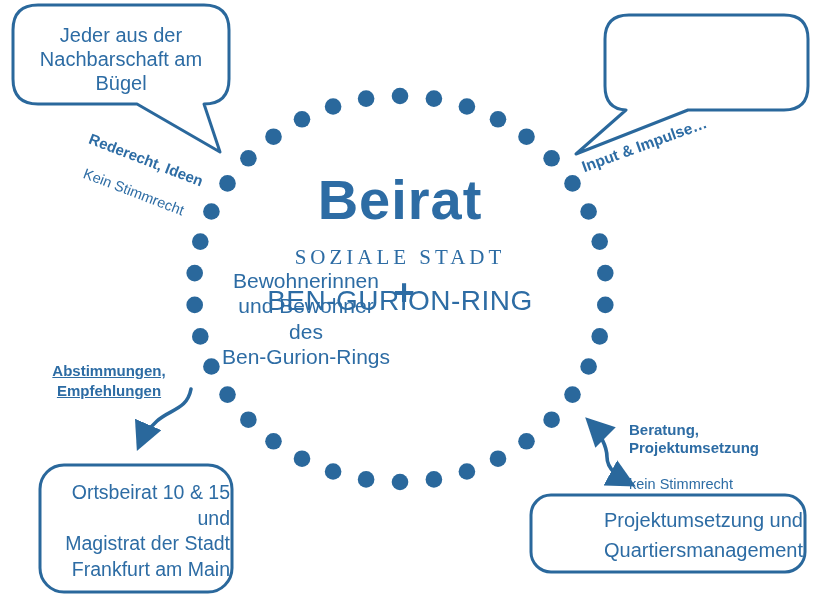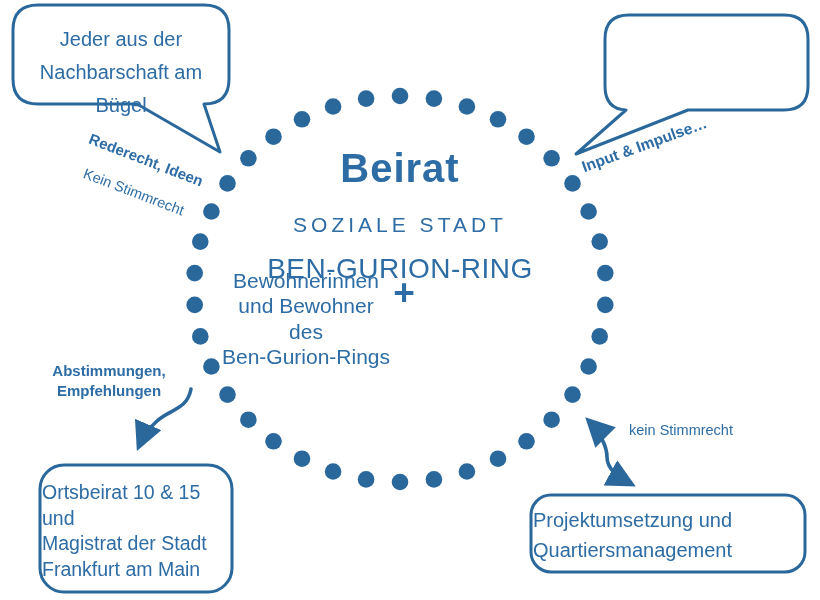--- a/index.html
+++ b/index.html
@@ -10,31 +10,31 @@
   .stage{
     position:relative;width:820px;height:600px;background:#fff;
     font-family:"Liberation Sans", sans-serif;color:var(--text);overflow:hidden;
   }
   .layer{position:absolute;left:0;top:0;}
   .dots circle{fill:var(--accent);}
   .shape{fill:#ffffff;stroke:var(--accent);stroke-width:3;stroke-linejoin:round;}
   .arrow{fill:none;stroke:var(--accent);stroke-width:3.6;stroke-linecap:round;}
   .txt{position:absolute;white-space:pre-line;color:var(--text);}
   .center-text{text-align:center;}
-  .bubble-text{font-size:20px;line-height:33px;text-align:center;}
+  .bubble-text{font-size:20px;line-height:24px;text-align:center;}
   .bubble-text.tr{line-height:25px;}
   .title-block{left:250px;top:126px;width:300px;text-align:center;}
-  .title{font-size:40px;line-height:48px;font-weight:bold;letter-spacing:1px;}
-  .sub1{font-size:21px;line-height:26px;letter-spacing:4px;margin-top:2px;}
+  .title{font-size:56px;line-height:48px;font-weight:bold;letter-spacing:1px;margin-top:32px;}
+  .sub1{font-size:21px;line-height:26px;letter-spacing:4px;margin-top:2px;font-family:Liberation Serif, serif;}
   .sub2{font-size:28px;line-height:26px;letter-spacing:0.5px;}
   .col{font-size:21px;text-align:center;}
   .plus{font-size:37px;font-weight:bold;text-align:center;}
   .note{font-size:15px;font-weight:bold;}
   .note .sub{font-weight:normal;font-size:14.5px;}
-  .box-text{text-align:left;}
+  .box-text{text-align:right;}
 </style>
 </head>
 <body>
 
 <div class="stage">
 
   <svg class="layer" width="820" height="600" viewBox="0 0 820 600">
     <defs>
       <marker id="ah" markerWidth="9" markerHeight="9" refX="6.5" refY="4" orient="auto-start-reverse">
         <path d="M0,0 L8,4 L0,8 Z" fill="#2a689c"></path>
@@ -115,24 +115,26 @@
 
 
 
   <div class="txt note center-text" style="left:60px;top:132px;width:160px;transform:rotate(21deg);line-height:17.5px;">
     <div>Rederecht, Ideen</div>
     <div class="sub">Kein Stimmrecht</div>
   </div>
 
   <div class="txt note center-text" style="left:572px;top:136px;width:145px;transform:rotate(-20deg);font-size:15.5px;">Input &amp; Impulse…</div>
 
-  <div class="txt note center-text" style="left:38px;top:361px;width:142px;line-height:19.5px;">Abstimmungen,
+  <div class="txt note center-text" style="left:38px;top:361px;width:142px;line-height:19.5px;text-decoration:underline;">Abstimmungen,
 Empfehlungen</div>
 
   <div class="txt note" style="left:629px;top:403px;width:170px;line-height:18px;">
+    <div>Beratung,
+Projektumsetzung</div>
     <div class="sub">kein Stimmrecht</div>
   </div>
 
   <div class="txt box-text" style="left:42px;top:480px;width:188px;font-size:19.5px;line-height:25.5px;">Ortsbeirat 10 &amp; 15
 und
 Magistrat der Stadt
 Frankfurt am Main</div>
 
   <div class="txt box-text" style="left:533px;top:505px;width:270px;font-size:20px;line-height:30px;">Projektumsetzung und
 Quartiersmanagement</div>

